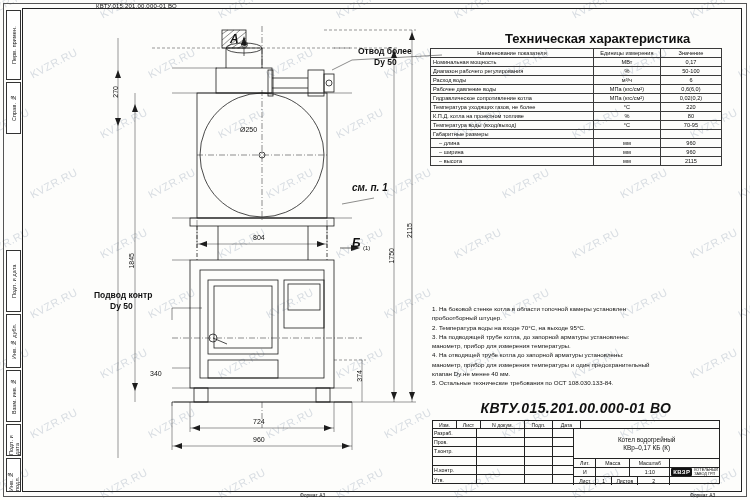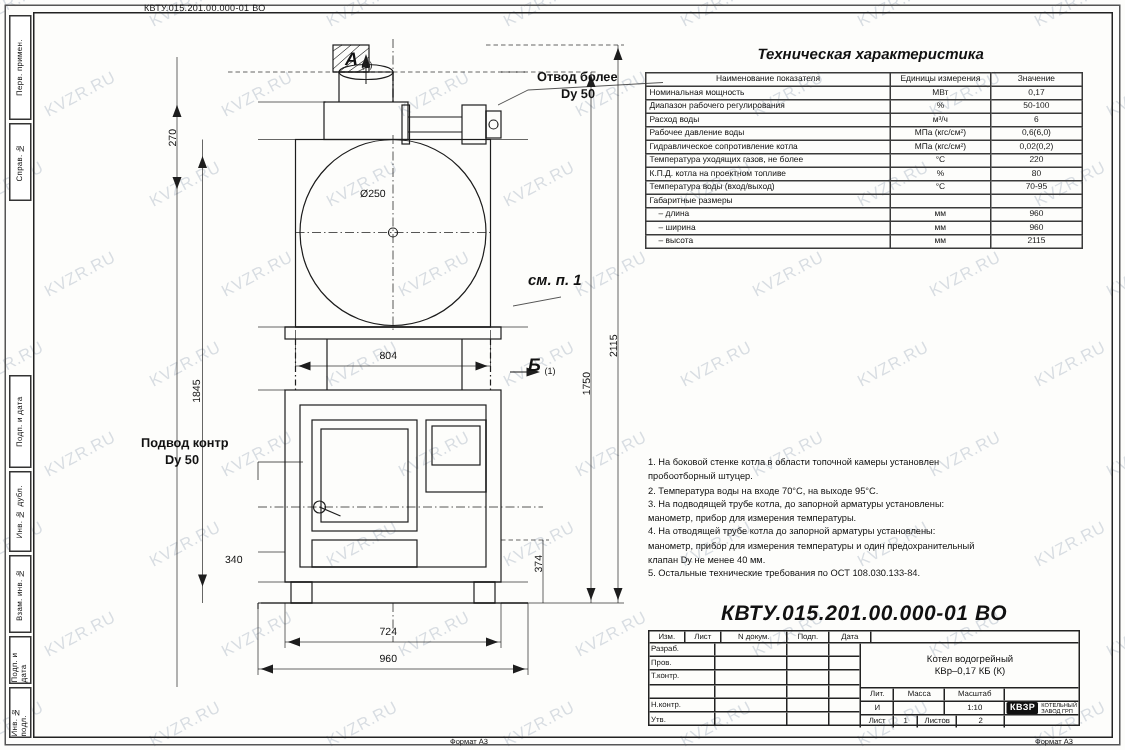--- a/index.html
+++ b/index.html
@@ -63,21 +63,21 @@
     border-collapse:collapse;font-size:5.6px;color:#111;
     background:transparent;
   }
   .spec td,.spec th{border:1px solid #3a3a3a;padding:1px 2px;vertical-align:middle;}
   .spec th{font-weight:normal;text-align:center;font-size:5.6px;}
   .spec td.name{text-align:left;width:56%;}
   .spec td.unit{text-align:center;width:23%;}
   .spec td.val{text-align:center;width:21%;}
   .spec td.sub{padding-left:8px;}
   .spec-title{
-    position:absolute;left:505px;top:31px;font-size:10px;font-style:italic;font-weight:bold;color:#111;text-align:right;
+    position:absolute;left:505px;top:31px;font-size:13px;font-weight:bold;color:#111;text-align:right;
   }
   
   .notes{
     position:absolute;left:432px;top:305px;width:288px;
     font-size:6.2px;line-height:1.42;color:#111;
   }
   .notes div{margin-bottom:.5px;}
   
   .stampcode{
     position:absolute;left:432px;top:400px;width:288px;

